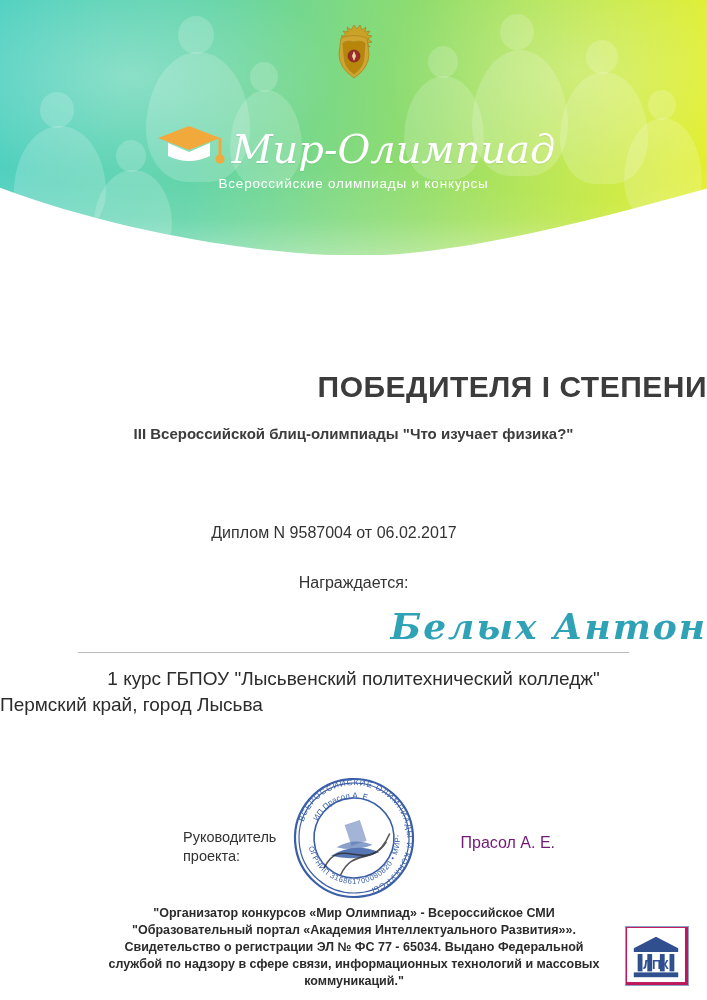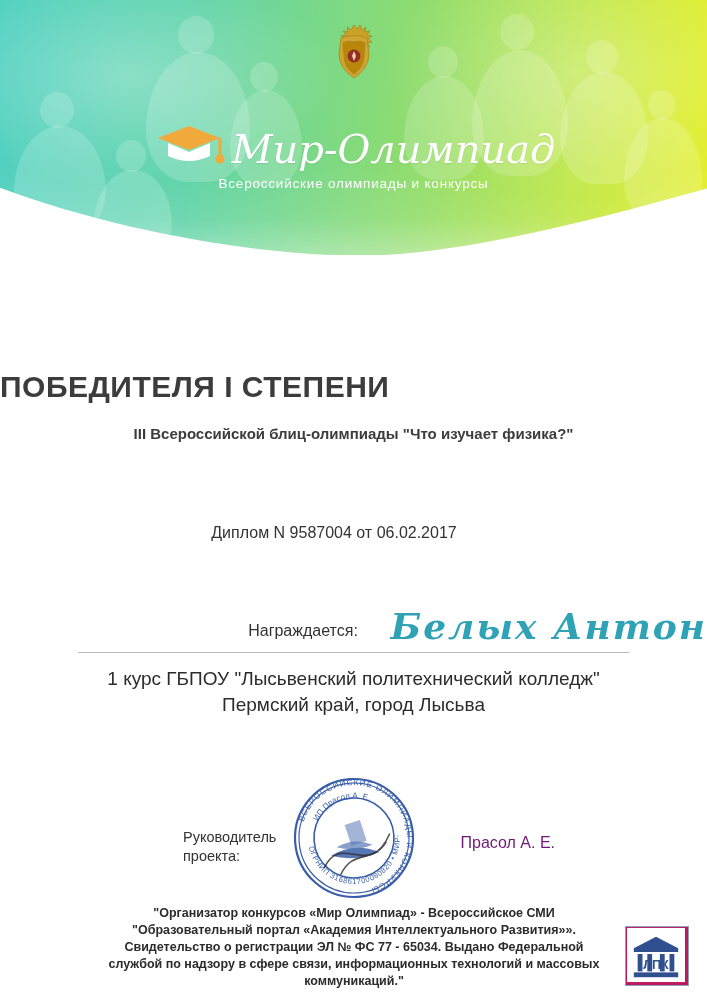--- a/index.html
+++ b/index.html
@@ -120,21 +120,21 @@
     font-weight: bold;
     font-size: 76px;
     letter-spacing: 4px;
     color: #3aa8b8;
   }
   .subtitle {
     position: absolute;
     top: 370px;
     left: 0;
     width: 707px;
-    text-align: left;
+    text-align: right;
     font-weight: bold;
     font-size: 30px;
     letter-spacing: 0.5px;
     color: #3c3c3c;
   }
   .event {
     position: absolute;
     top: 425px;
     left: 0;
     width: 707px;
@@ -149,25 +149,24 @@
     left: 0;
     width: 668px;
     text-align: center;
     font-size: 16px;
     color: #333333;
   }
   .awarded-label {
     position: absolute;
     top: 574px;
     left: 0;
-    width: 606px;
+    width: 707px;
     text-align: center;
     font-size: 16px;
     color: #333333;
-    margin-top: 48px;
   }
   .winner-name {
     position: absolute;
     top: 605px;
     left: 0;
     width: 707px;
     text-align: right;
     font-family: "DejaVu Serif", serif;
     font-style: italic;
     font-weight: bold;
@@ -190,21 +189,20 @@
     width: 707px;
     text-align: center;
     font-size: 19px;
     color: #2c2c2c;
   }
   .org-line2 {
     position: absolute;
     top: 694px;
     left: 0;
     width: 707px;
-    text-align: center;
     font-size: 19px;
     color: #2c2c2c;
   }
 
   
   .stamp {
     position: absolute;
     top: 770px;
     left: 50%;
     transform: translateX(-50%) rotate(-4deg);

